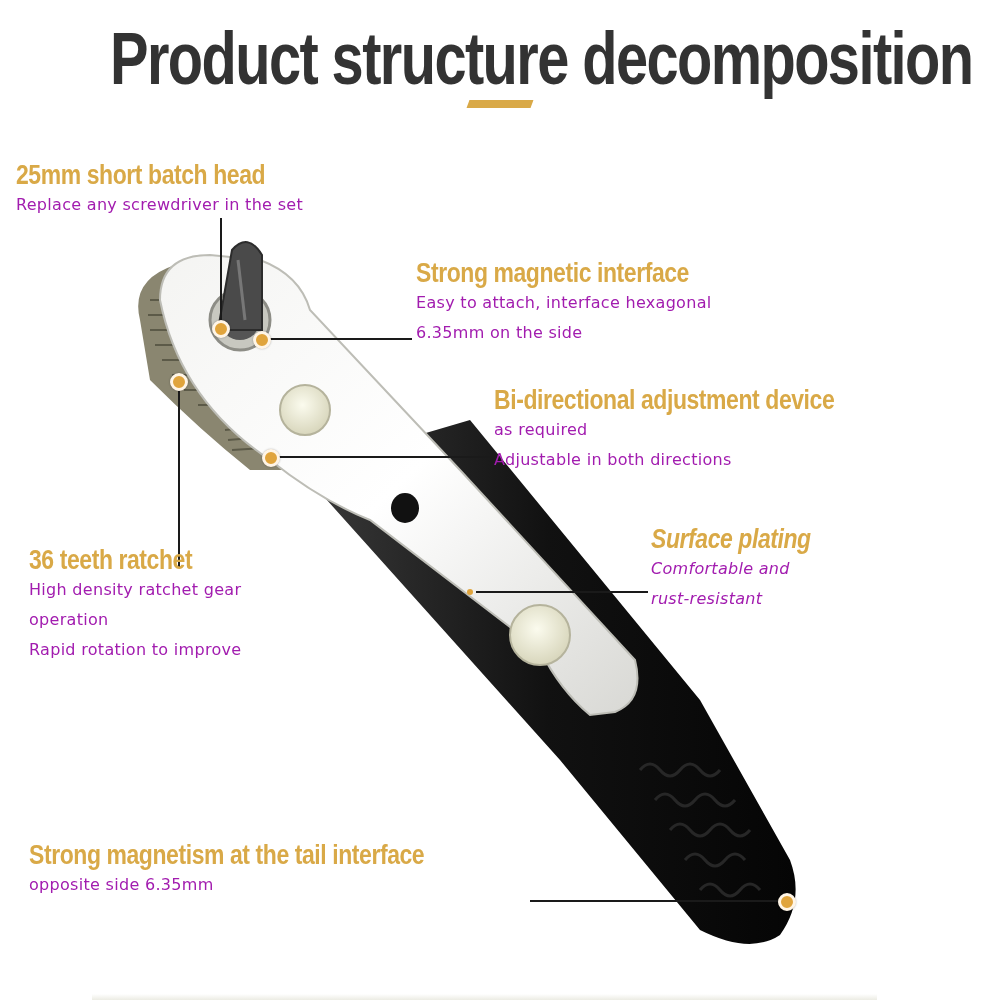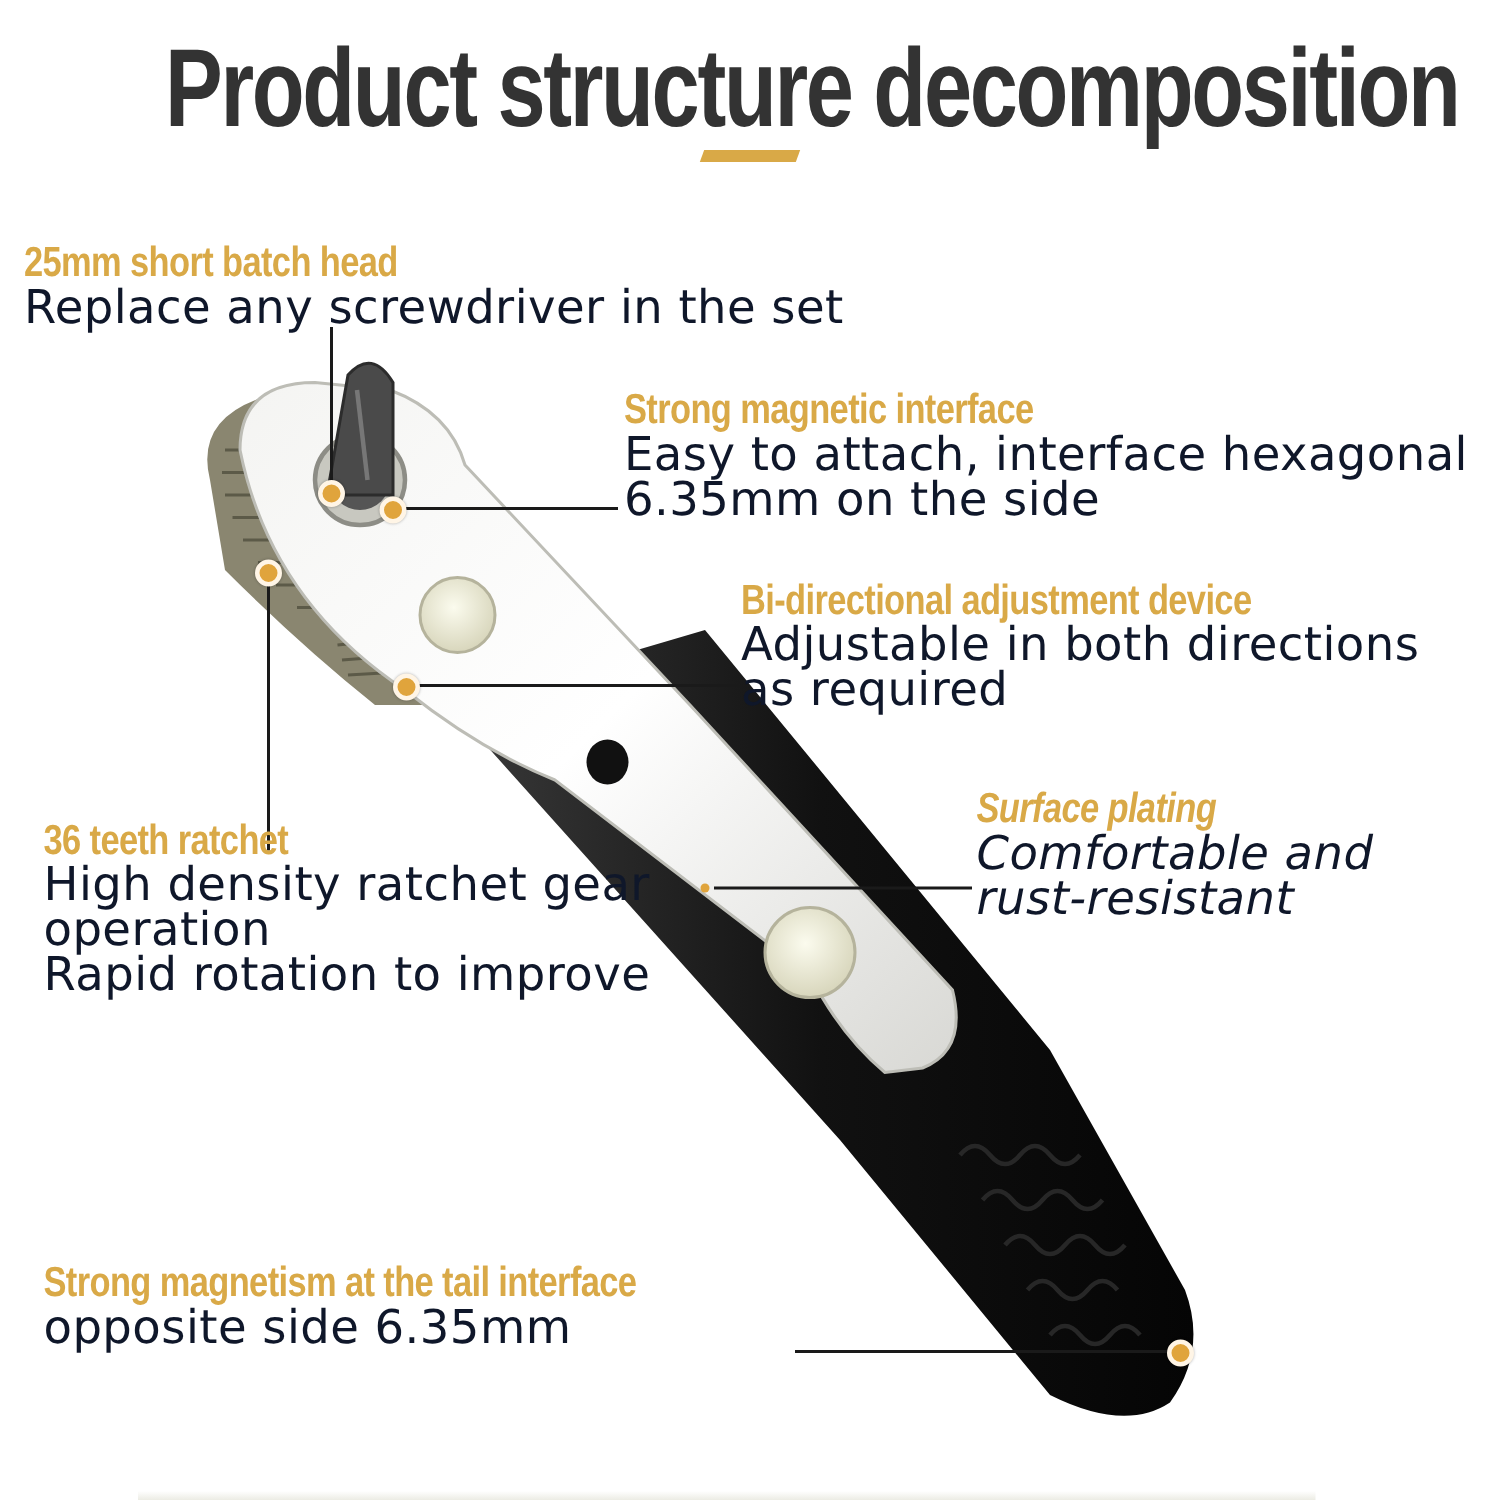--- a/index.html
+++ b/index.html
@@ -1,21 +1,21 @@
 <!DOCTYPE html>
 <html><head>
 <meta charset="utf-8">
 <style>
   html,body{margin:0;padding:0;background:#fff;}
   body{width:1000px;height:1000px;position:relative;overflow:hidden;font-family:"Liberation Sans",sans-serif;}
   .title{position:absolute;left:0;top:14px;width:1000px;text-align:center;font-family:"Liberation Sans",sans-serif;font-weight:bold;font-size:74px;color:#333;letter-spacing:-2px;transform:scaleX(0.78);transform-origin:center;white-space:nowrap;line-height:90px;}
   .title-bar{position:absolute;left:468px;top:100px;width:64px;height:8px;background:#d9a947;transform:skewX(-20deg);}
   .callout{position:absolute;}
   .callout .hd{font-family:"Liberation Sans",sans-serif;font-weight:bold;color:#d9a947;font-size:28px;line-height:30px;transform:scaleX(0.82);transform-origin:left;white-space:nowrap;letter-spacing:-0.5px;}
-  .callout .tx{font-family:"DejaVu Sans",sans-serif;color:#0f172a;font-size:31px;line-height:30px;white-space:nowrap;letter-spacing:0.3px;}
+  .callout .tx{font-family:"DejaVu Sans",sans-serif;color:#a21caf;font-size:16px;line-height:30px;white-space:nowrap;letter-spacing:0.3px;}
   .line{position:absolute;background:#1a1a1a;}
   .dot{position:absolute;width:12px;height:12px;border-radius:50%;background:#e0a43c;border:3px solid #fff5e6;box-shadow:0 0 2px rgba(0,0,0,0.3);}
   .dot.small{width:6px;height:6px;border:none;box-shadow:none;}
   svg.tool{position:absolute;left:0;top:0;}
   .bottom-strip{position:absolute;left:92px;top:994px;width:785px;height:6px;background:linear-gradient(#fff,#ecece4);}
 </style>
 </head>
 <body>
 
 <div class="title">Product structure decomposition</div>
@@ -98,22 +98,22 @@
 </div>
 
 <div class="callout" style="left:416px;top:258px;">
   <div class="hd">Strong magnetic interface</div>
   <div class="tx">Easy to attach, interface hexagonal</div>
   <div class="tx">6.35mm on the side</div>
 </div>
 
 <div class="callout" style="left:494px;top:385px;">
   <div class="hd">Bi-directional adjustment device</div>
+  <div class="tx">as required</div>
   <div class="tx">Adjustable in both directions</div>
-  <div class="tx">as required</div>
 </div>
 
 <div class="callout" style="left:651px;top:524px;font-style:italic;">
   <div class="hd">Surface plating</div>
   <div class="tx">Comfortable and</div>
   <div class="tx">rust-resistant</div>
 </div>
 
 <div class="callout" style="left:29px;top:545px;">
   <div class="hd">36 teeth ratchet</div>

